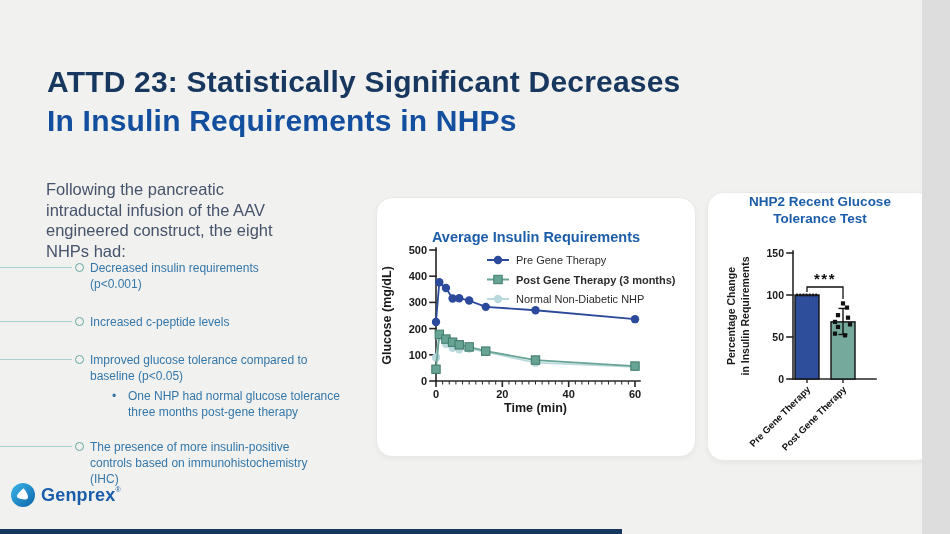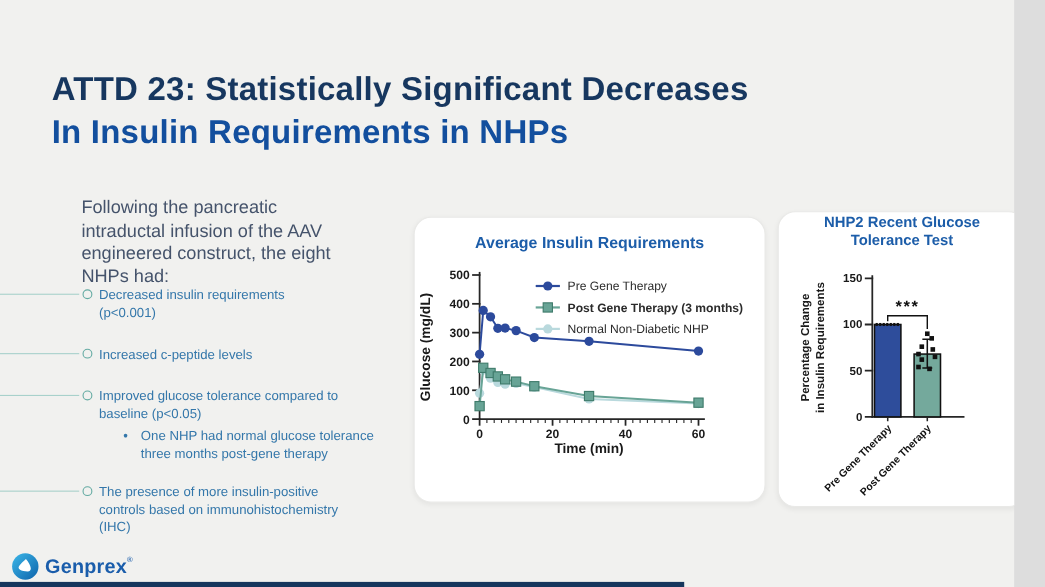--- a/index.html
+++ b/index.html
@@ -2,40 +2,40 @@
 <html><head>
 <meta charset="utf-8">
 <style>
   html,body{margin:0;padding:0;background:#ddd;}
   .slide{position:relative;width:922px;height:534px;background:#f1f1ef;overflow:hidden;
          font-family:"Liberation Sans",sans-serif;}
   .title{position:absolute;left:47px;top:42px;font-weight:bold;font-size:30px;line-height:39px;letter-spacing:.2px;}
   .title .t1{display:block;color:#17375f;}
   .title .t2{display:block;color:#134f9e;}
   .intro{position:absolute;left:46px;top:179px;color:#45536b;font-size:16.5px;line-height:20.5px;}
-  .intro span{display:block;margin-left:28px;}
+  .intro span{display:block;}
   .bullet{position:absolute;left:0;width:340px;}
   #b1{top:260px}#b2{top:314px}#b3{top:352px}#b4{top:439px}
   .connector{position:absolute;left:0;top:7px;width:72px;height:0;border-top:1.5px solid #a8d1cb;}
   .b-dot{position:absolute;left:75px;top:3px;width:7px;height:7px;border:1.5px solid #63aaa2;border-radius:50%;background:transparent;}
   .b-text{margin-left:90px;color:#3477aa;font-size:12px;line-height:16px;}
   .b-text span{display:block;}
   .sub{margin-top:4px;position:relative;color:#3477aa;}
   .sub .dot{position:absolute;left:22px;top:0;}
   .sub-lines{margin-left:38px;}
   .card{position:absolute;background:#fff;border:1px solid #e9e9e7;border-radius:16px;box-shadow:0 2px 5px rgba(0,0,0,.05);}
   .card1{left:376px;top:197px;width:318px;height:258px;}
   .card2{left:707px;top:192px;width:224px;height:267px;}
   .chart-title{color:#1c5da9;font-weight:bold;text-align:center;}
-  .card1 .chart-title{font-size:14.5px;margin-top:15px;}
+  .card1 .chart-title{font-size:14.5px;margin-top:31px;}
   .card2 .chart-title{font-size:13.5px;line-height:17px;margin:0 auto 0;width:180px;}
   .card1 svg{position:absolute;left:0;top:36px;overflow:visible;}
   .card2 svg{position:absolute;left:0;top:50px;overflow:visible;}
   svg text{font-family:"Liberation Sans",sans-serif;}
-  .logo{position:absolute;left:10px;top:502px;display:flex;align-items:center;}
+  .logo{position:absolute;left:10px;top:482px;display:flex;align-items:center;}
   .logo-text{color:#1a5dab;font-weight:bold;font-size:18px;margin-left:5px;letter-spacing:.2px;}
   .logo-sup{color:#1a5dab;font-size:7px;vertical-align:top;position:relative;top:-6px;}
   .bottom-bar{position:absolute;left:0;top:529px;width:622px;height:5px;background:#16365d;}
 </style>
 </head>
 <body>
 
 <div class="slide">
 
   <h1 class="title">

